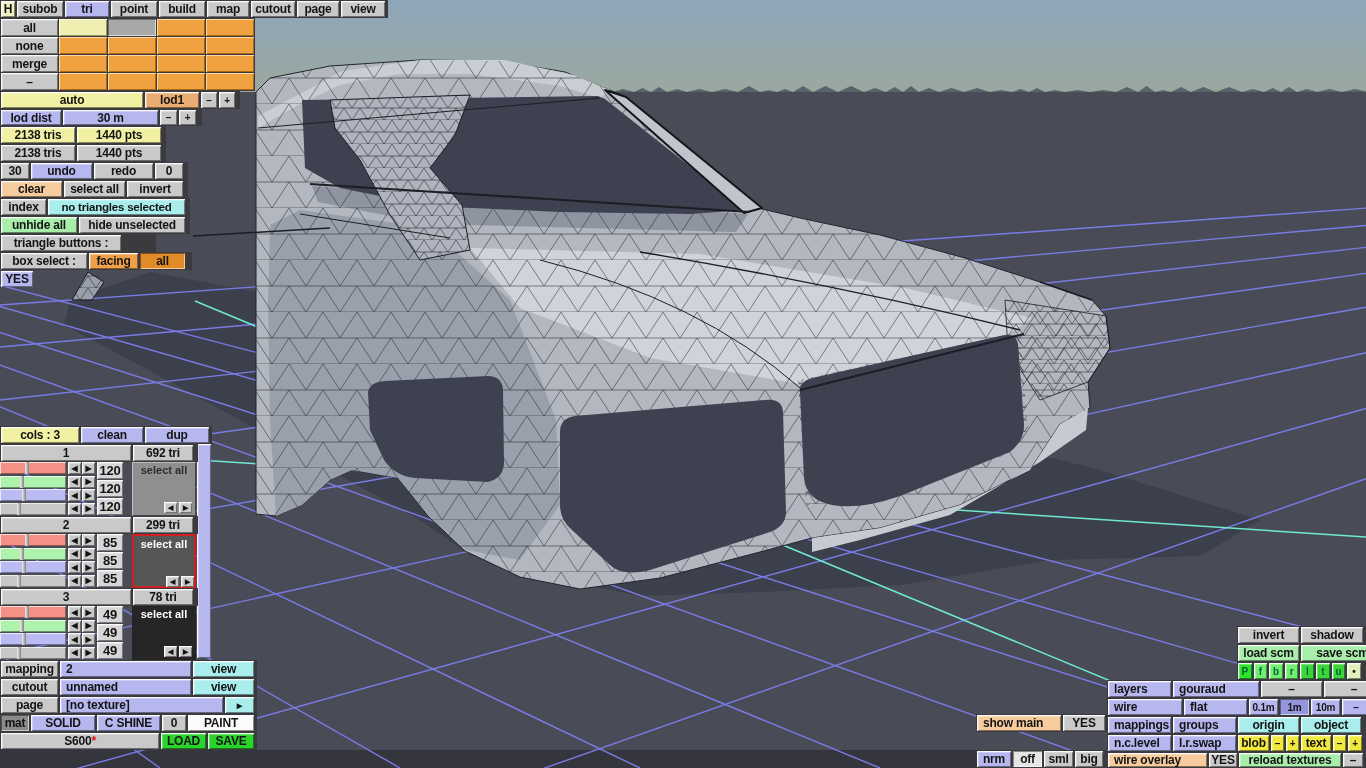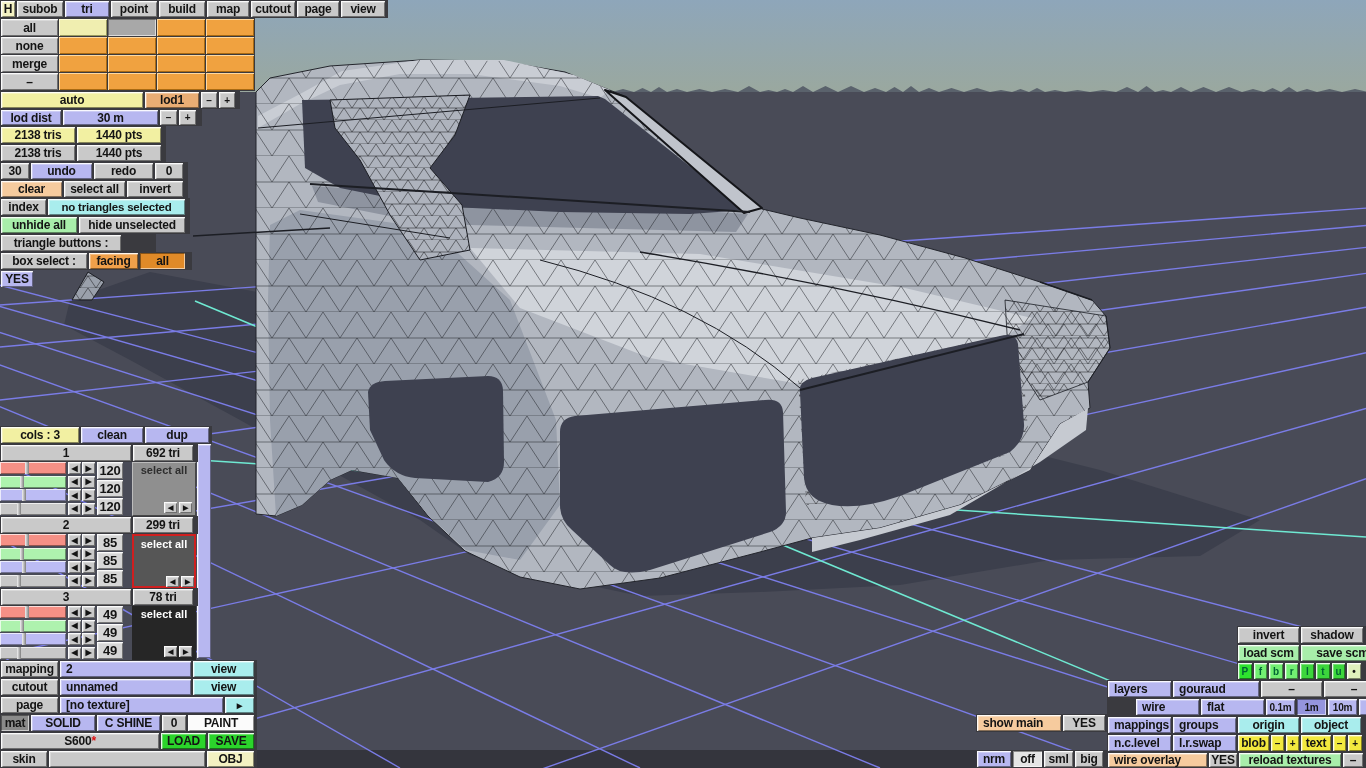--- a/index.html
+++ b/index.html
@@ -348,25 +348,20 @@
   <div class="b white" style="width:66px;">PAINT</div>
 </div>
 <div class="r" style="left:0;top:732px;width:257px;height:18px;">
   <div class="b" style="width:158px;">
     <span>S600</span>
         <span style="color:#e01010;">*</span>
   </div>
   <div class="b bgreen" style="width:45px;">LOAD</div>
   <div class="b bgreen" style="width:46px;">SAVE</div>
 </div>
-<div class="r" style="left:0;top:750px;width:257px;height:18px;">
-  <div class="b" style="width:46px;">skin</div>
-  <div class="b" style="width:156px;"></div>
-  <div class="b pyel" style="width:47px;">OBJ</div>
-</div>
 
 <div class="r" style="left:1237px;top:626px;width:129px;height:18px;">
   <div class="b" style="width:61px;">invert</div>
   <div class="b" style="width:62px;">shadow</div>
 </div>
 <div class="r" style="left:1237px;top:644px;width:129px;height:18px;">
   <div class="b green" style="width:61px;">load scm</div>
   <div class="b green" style="width:83px;">save scm</div>
 </div>
 <div class="r" style="left:1237px;top:662px;width:129px;height:18px;">
@@ -380,21 +375,21 @@
   <div class="b gdot sm" style="width:13.6px;">•</div>
 </div>
 
 <div class="r" style="left:1107px;top:680px;width:259px;height:18px;">
   <div class="b peri tl" style="width:63px;">layers</div>
   <div class="b peri tl" style="width:86px;">gouraud</div>
   <div class="b" style="width:61px;">–</div>
   <div class="b" style="width:60px;">–</div>
 </div>
 <div class="r" style="left:1107px;top:698px;width:259px;height:18px;">
-  <div class="b peri tl" style="width:63px;margin-left:28px;">wire</div>
+  <div class="b peri tl" style="width:74px;">wire</div>
   <div class="b peri tl" style="width:63px;">flat</div>
   <div class="b peri sm" style="width:29px;">0.1m</div>
   <div class="b perid press sm" style="width:29px;">1m</div>
   <div class="b peri sm" style="width:29px;">10m</div>
   <div class="b peri sm" style="width:28px;">–</div>
 </div>
 <div class="r" style="left:1107px;top:716px;width:259px;height:18px;">
   <div class="b peri tl" style="width:63px;">mappings</div>
   <div class="b peri tl" style="width:63px;">groups</div>
   <div class="b cyan" style="width:61px;text-align:center;">origin</div>

